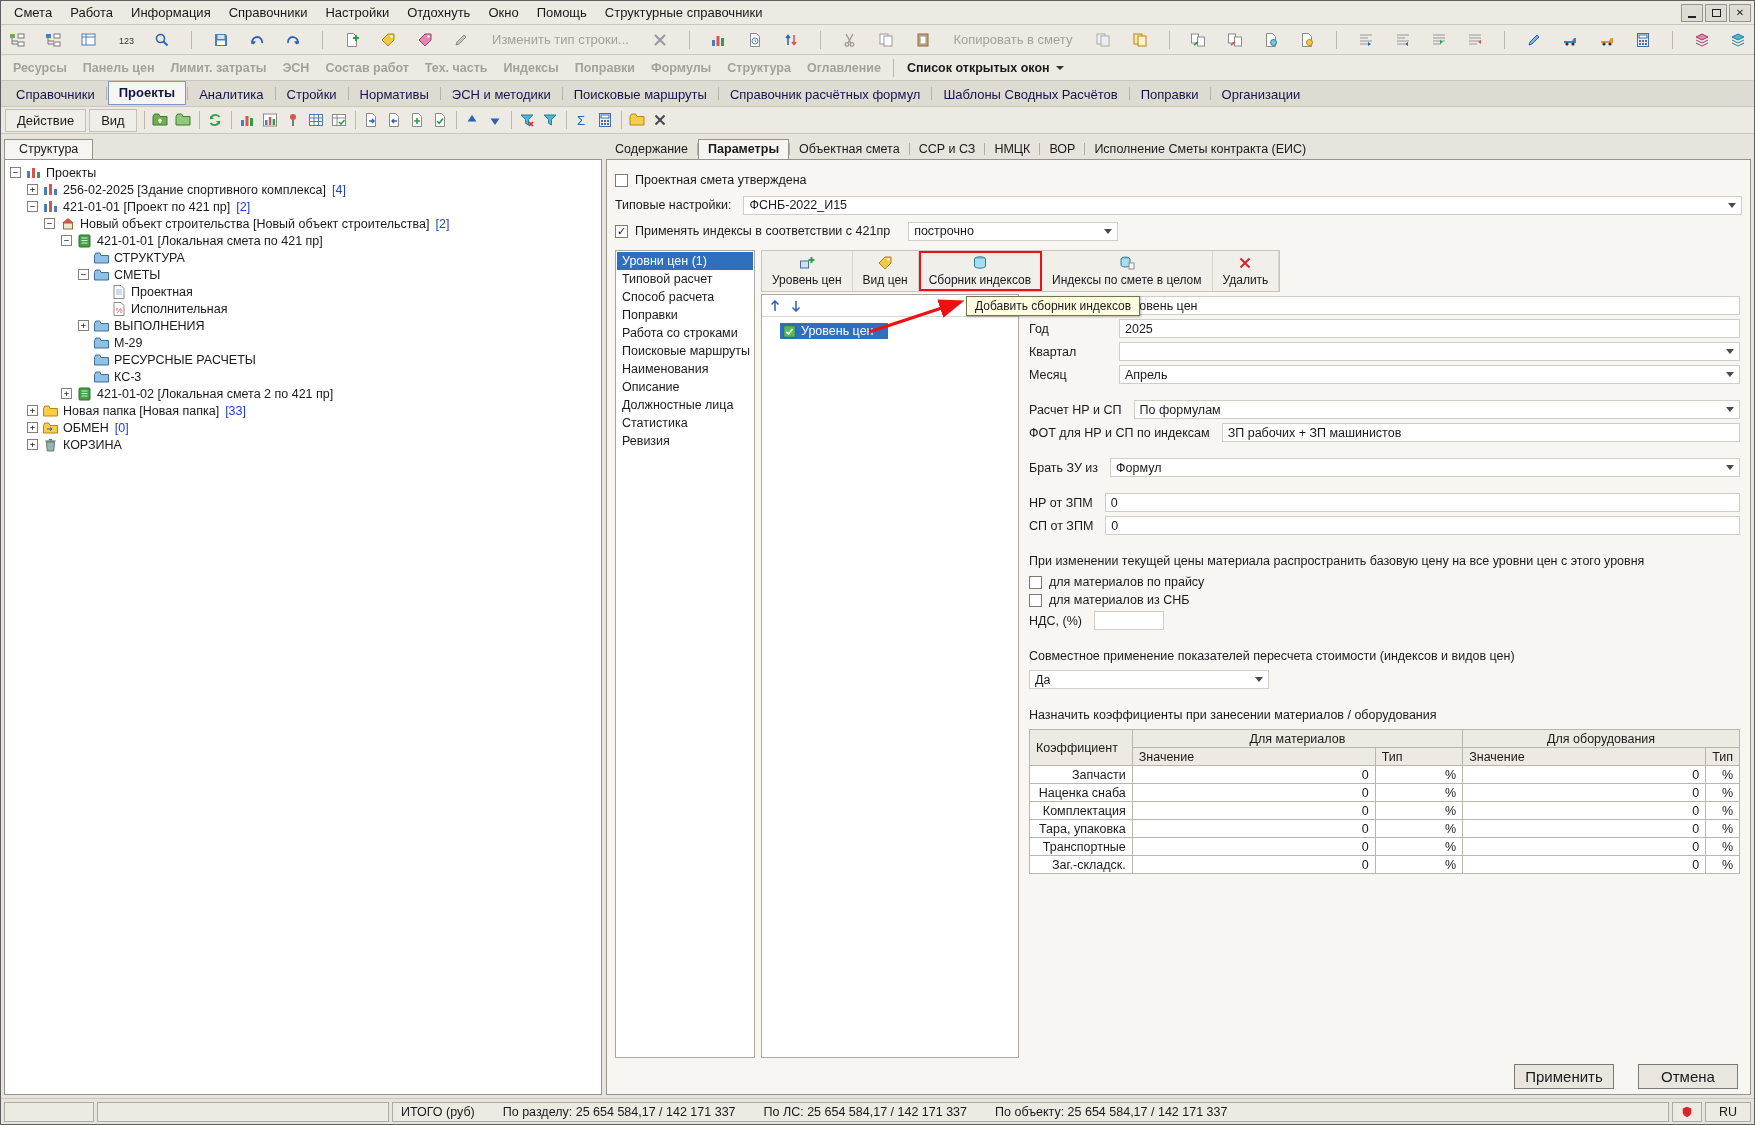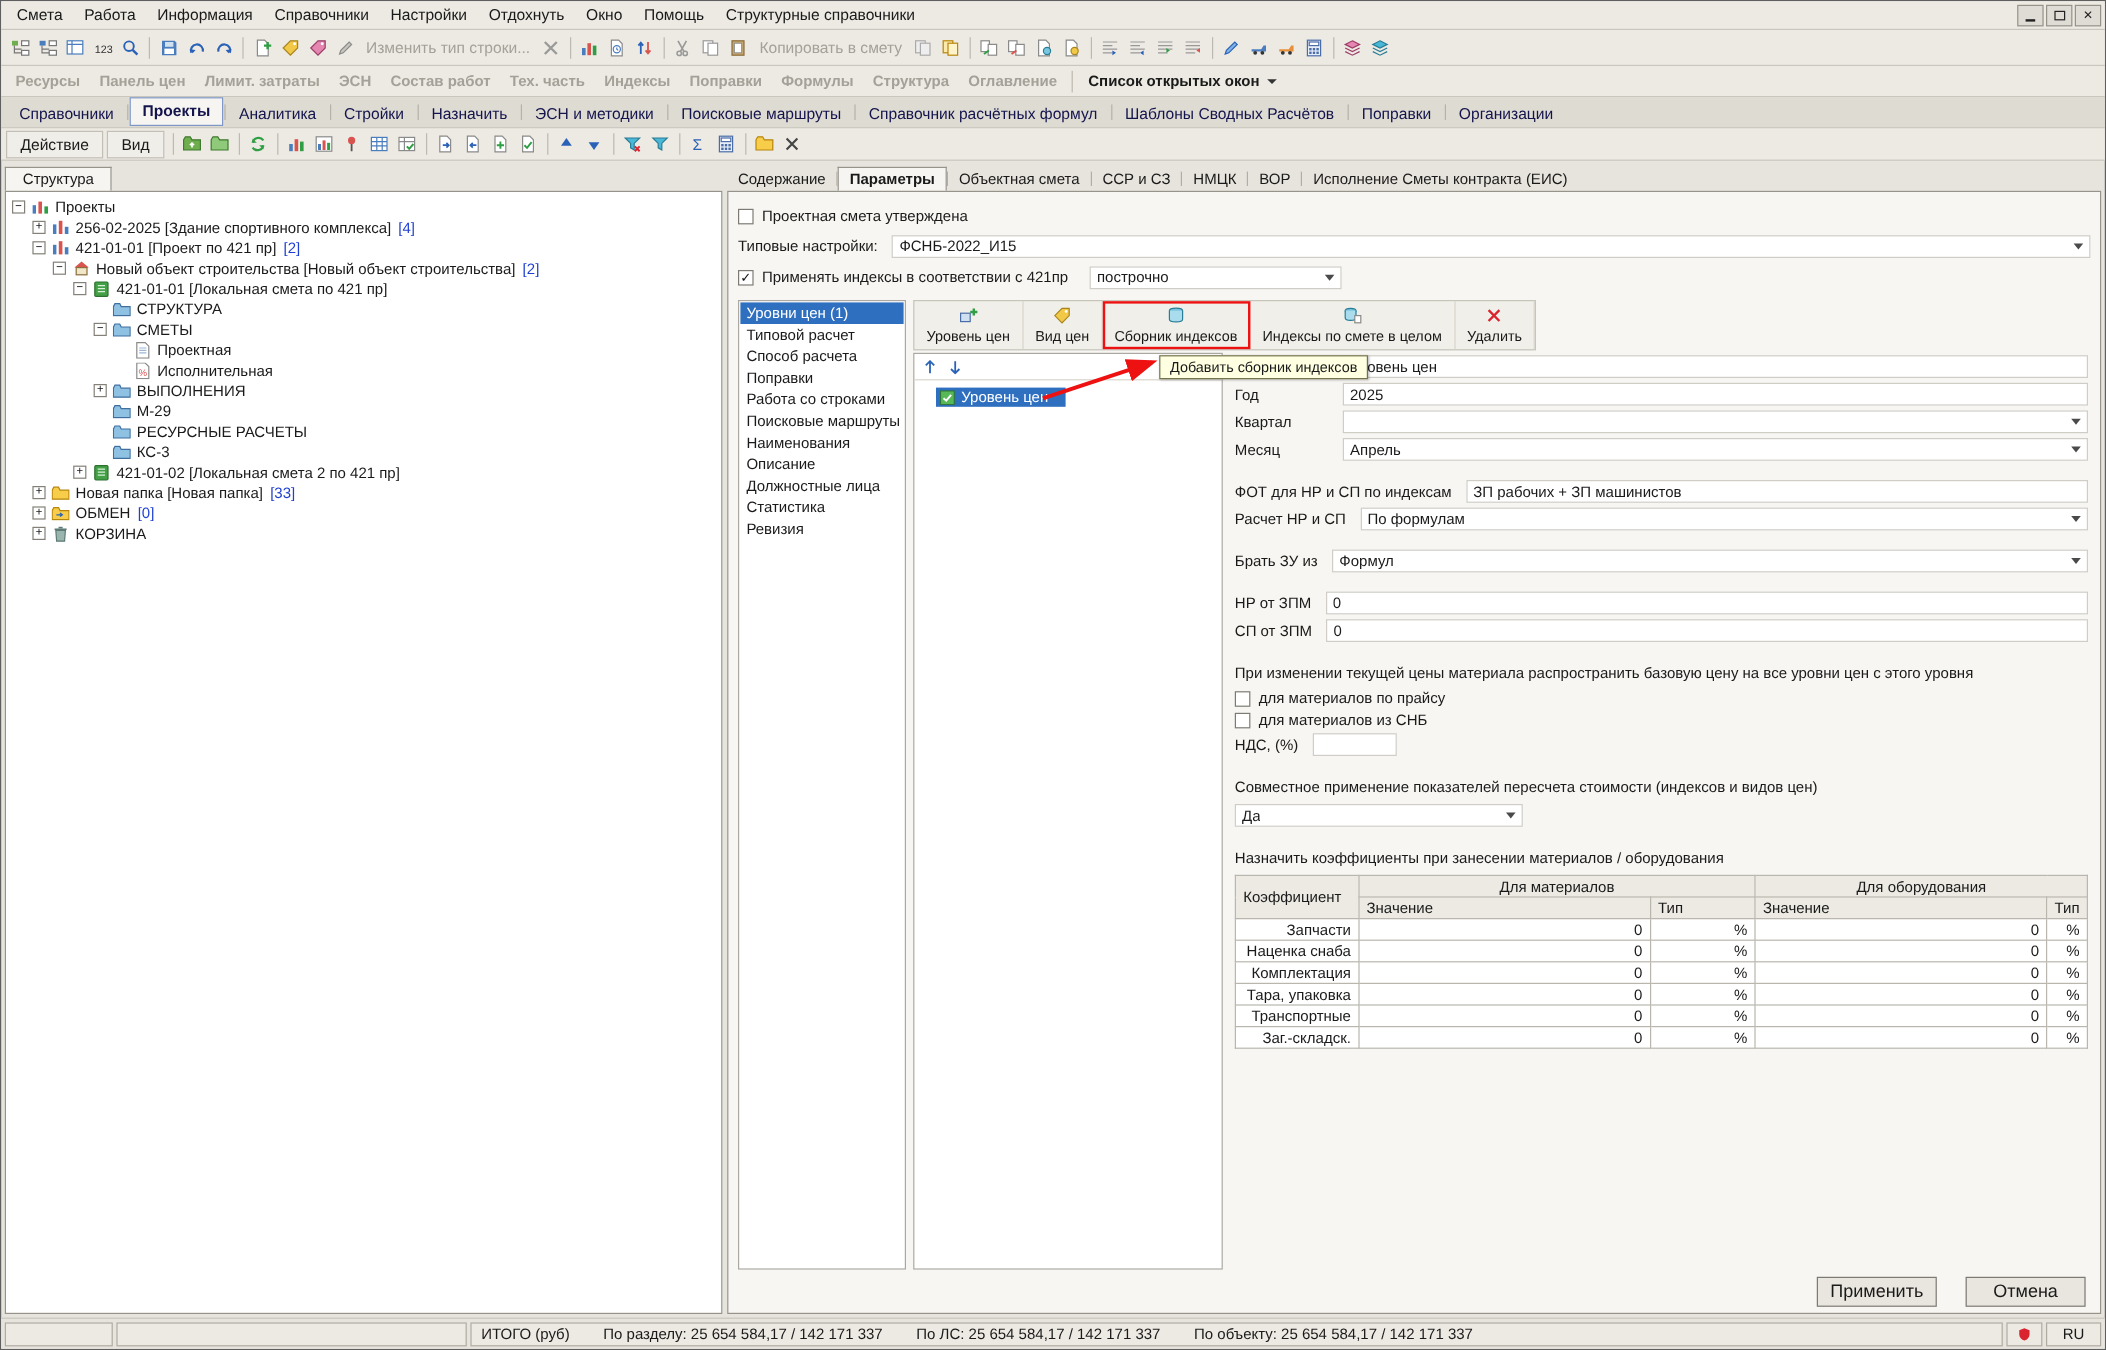--- a/index.html
+++ b/index.html
@@ -7,21 +7,21 @@
   .window{width:1755px;height:1125px;border:1px solid #5f5f5f;background:#e7e4dd;display:flex;flex-direction:column;
           font-family:"Liberation Sans",sans-serif;font-size:13px;color:#1a1a1a;}
   
   .menubar{height:24px;display:flex;align-items:center;background:#edeae3;border-bottom:1px solid #c9c6bd;padding-left:4px;flex:none;}
   .menu-item{padding:3px 9px;cursor:default;white-space:nowrap;}
   .wctrls{margin-left:auto;display:flex;gap:2px;padding-right:3px;}
   .wbtn{width:22px;height:18px;background:#dfdcd5;border:1px solid #96938b;display:flex;align-items:center;justify-content:center;font-size:10px;color:#222;}
   .minbar{width:8px;height:2px;background:#222;margin-top:8px;}
   .maxbox{width:9px;height:8px;border:1.5px solid #222;}
   .toolbar{display:flex;align-items:center;background:#edeae3;border-bottom:1px solid #c9c6bd;padding:0 4px;flex:none;}
-  .t1{height:30px;}
+  .t1{height:30px;justify-content:space-between;}
   .t2{height:26px;font-size:12.5px;}
   .t3{height:27px;}
   .tbi{width:23px;height:22px;display:flex;align-items:center;justify-content:center;border-radius:2px;flex:none;}
   .sep{width:1px;height:18px;background:#bcb9b0;margin:0 4px;flex:none;}
   .dis{color:#a3a198;}
   .tlbl{padding:0 6px;white-space:nowrap;}
   .t2 .item{padding:0 8px;white-space:nowrap;font-weight:bold;}
   .openwin{font-weight:bold;display:flex;align-items:center;gap:6px;padding:0 9px;white-space:nowrap;}
   .caret{width:0;height:0;border-left:4px solid transparent;border-right:4px solid transparent;border-top:4px solid #333;}
   .tabrow{height:26px;display:flex;align-items:flex-end;background:#dedbd3;border-bottom:1px solid #c9c6bd;padding:0 5px;flex:none;}
@@ -387,21 +387,21 @@
 
   <div class="tabrow">
     <div class="mtab">Справочники</div>
     <div class="tsep"></div>
     <div class="mtab active">Проекты</div>
     <div class="tsep"></div>
     <div class="mtab">Аналитика</div>
     <div class="tsep"></div>
     <div class="mtab">Стройки</div>
     <div class="tsep"></div>
-    <div class="mtab">Назначить</div>
+    <div class="mtab">Нормативы</div>
     <div class="tsep"></div>
     <div class="mtab">ЭСН и методики</div>
     <div class="tsep"></div>
     <div class="mtab">Поисковые маршруты</div>
     <div class="tsep"></div>
     <div class="mtab">Справочник расчётных формул</div>
     <div class="tsep"></div>
     <div class="mtab">Шаблоны Сводных Расчётов</div>
     <div class="tsep"></div>
     <div class="mtab">Поправки</div>
@@ -884,30 +884,30 @@
                 </div>
                 <div class="frow">
                   <span class="flabel w90">Месяц</span>
                   <div class="field fill">
                       <span class="val">Апрель</span>
                       <span class="combo-arrow"></span>
                     </div>
                 </div>
                 <div class="gap"></div>
                 <div class="frow">
-                  <span class="flabel">ФОТ для НР и СП по индексам</span>
-                  <div class="field fill">
-                      <span class="val">ЗП рабочих + ЗП машинистов</span>
-                    </div>
-                </div>
-                <div class="frow">
                   <span class="flabel">Расчет НР и СП</span>
                   <div class="field fill">
                       <span class="val">По формулам</span>
                       <span class="combo-arrow"></span>
+                    </div>
+                </div>
+                <div class="frow">
+                  <span class="flabel">ФОТ для НР и СП по индексам</span>
+                  <div class="field fill">
+                      <span class="val">ЗП рабочих + ЗП машинистов</span>
                     </div>
                 </div>
                 <div class="gap"></div>
                 <div class="frow">
                   <span class="flabel">Брать ЗУ из</span>
                   <div class="field fill">
                       <span class="val">Формул</span>
                       <span class="combo-arrow"></span>
                     </div>
                 </div>

